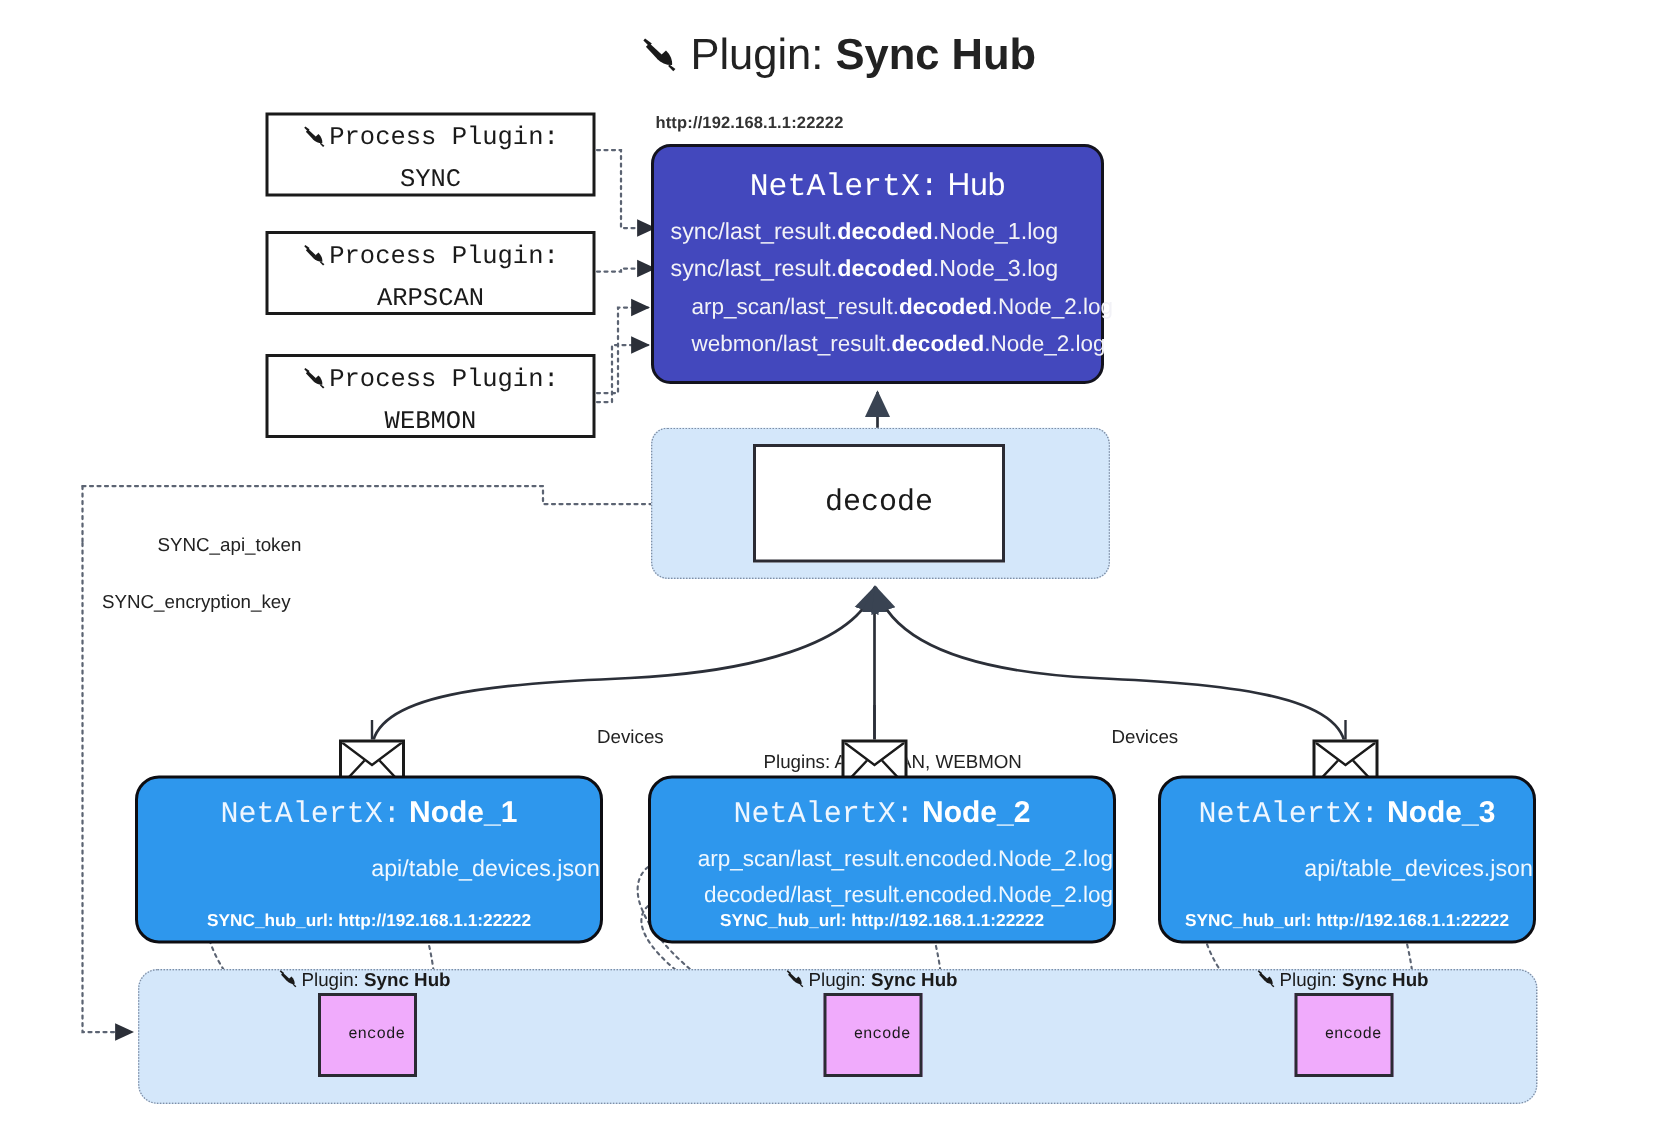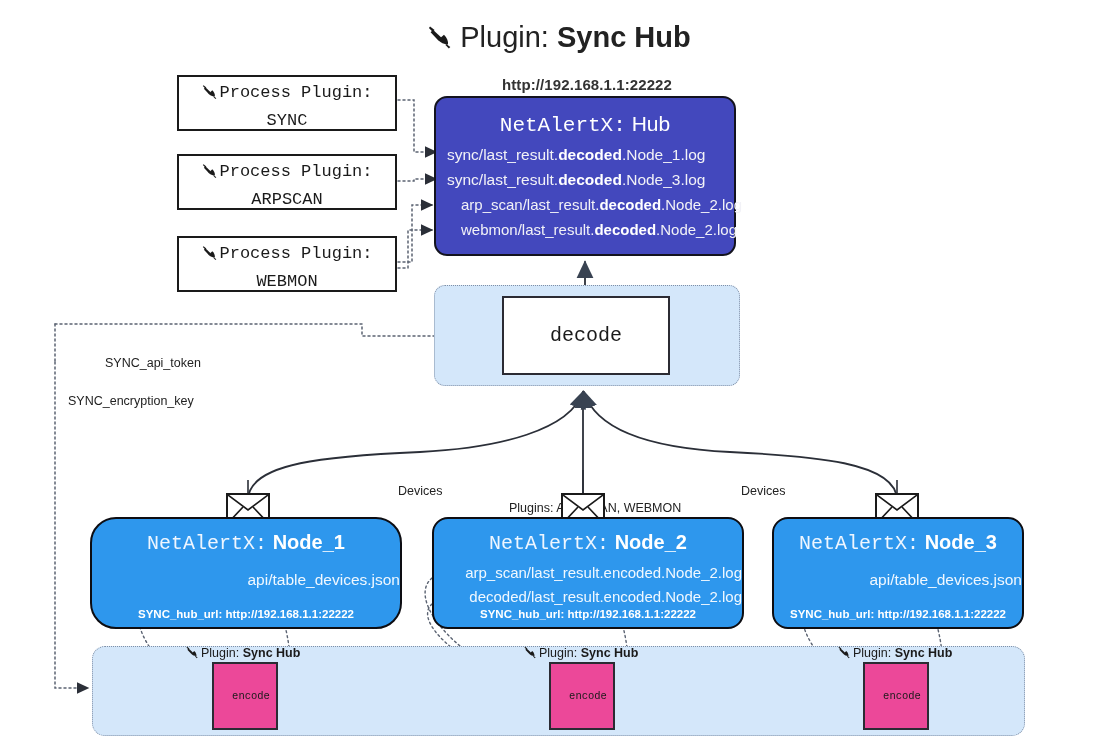--- a/index.html
+++ b/index.html
@@ -19,21 +19,21 @@
 
   
   .proc{width:220px;height:56px;border:2px solid #1a1a1a;background:#fff;
         font-family:"Liberation Mono","DejaVu Sans Mono",monospace;
         font-size:17px;line-height:25px;text-align:center;padding-top:3px;color:#1a1a1a;}
   .proc .l1{display:block;white-space:nowrap;}
   .proc .l2{display:block;}
   .proc .plug{display:inline-block;vertical-align:-3px;margin-right:1px;}
 
   
-  #hub-url{left:437px;top:76px;width:300px;text-align:center;font-size:15px;
+  #hub-url{left:437px;top:76px;width:300px;text-align:left;font-size:11px;
            font-weight:700;color:#333;letter-spacing:.1px;}
   #hub{left:434px;top:96px;width:302px;height:160px;background:#4348bd;
        border:2px solid #13131e;border-radius:13px;color:#fff;}
   #hub .hub-title{text-align:center;font-size:21px;line-height:32px;margin-top:10px;
                   white-space:nowrap;}
   #hub .hub-title .mono{font-family:"Liberation Mono","DejaVu Sans Mono",monospace;font-weight:400;}
   #hub .hub-title .bold{font-weight:400;}
   #hub .logline{font-size:15.5px;line-height:25px;padding-left:11px;white-space:nowrap;color:#f2f2f7;}
   #hub .logline.tight{font-size:15px;padding-left:25px;}
   #hub .logline b{font-weight:700;color:#ffffff;}
@@ -56,36 +56,36 @@
 
   
   .node{height:112px;background:#2e97ed;border:2.5px solid #0d0d12;border-radius:16px;color:#fff;}
   .node .n-title{text-align:center;font-size:20px;line-height:30px;margin-top:8px;white-space:nowrap;}
   .node .n-title .mono{font-family:"Liberation Mono","DejaVu Sans Mono",monospace;font-weight:400;color:#eef6ff;}
   .node .n-title .bold{font-weight:700;color:#ffffff;}
   .node .n-line{text-align:right;font-size:15.5px;line-height:24px;color:#f0f8ff;white-space:nowrap;}
   .node .n-foot{text-align:center;font-size:11.5px;font-weight:700;color:#ffffff;
                 position:absolute;left:0;right:0;bottom:7px;white-space:nowrap;}
 
-  #node1{left:90px;top:517px;width:312px;border-radius:26px;}
+  #node1{left:90px;top:517px;width:312px;}
   #node2{left:432px;top:517px;width:312px;}
   #node3{left:772px;top:517px;width:252px;}
   #node1 .n-line{margin-top:9px;}
   #node3 .n-line{margin-top:9px;}
   #node2 .n-line{font-size:15px;}
   #node2 .n-line.first{margin-top:2px;}
 
   
   .env{width:44px;height:32px;background:#fff;border:2px solid #1a1a1a;}
   .env svg{display:block;}
 
   
   #enc-grp{left:92px;top:646px;width:933px;height:90px;background:#d4e7fa;
            border:1.6px dotted #7f8fa6;border-radius:13px;}
-  .enc-box{width:66px;height:68px;background:#ec4899;border:2px solid #2b2b33;
+  .enc-box{width:66px;height:56px;background:#f0abfc;border:2px solid #2b2b33;
            font-family:"Liberation Mono","DejaVu Sans Mono",monospace;font-size:10.5px;
            display:flex;align-items:center;justify-content:center;color:#1a1a1a;padding-left:12px;}
   .enc-lab{font-size:12.5px;color:#1a1a1a;white-space:nowrap;}
   .enc-lab .bold{font-weight:700;}
   .enc-lab .plug{display:inline-block;vertical-align:-2px;margin-right:2px;}
 </style>
 </head>
 <body>
 
 <div id="canvas">

